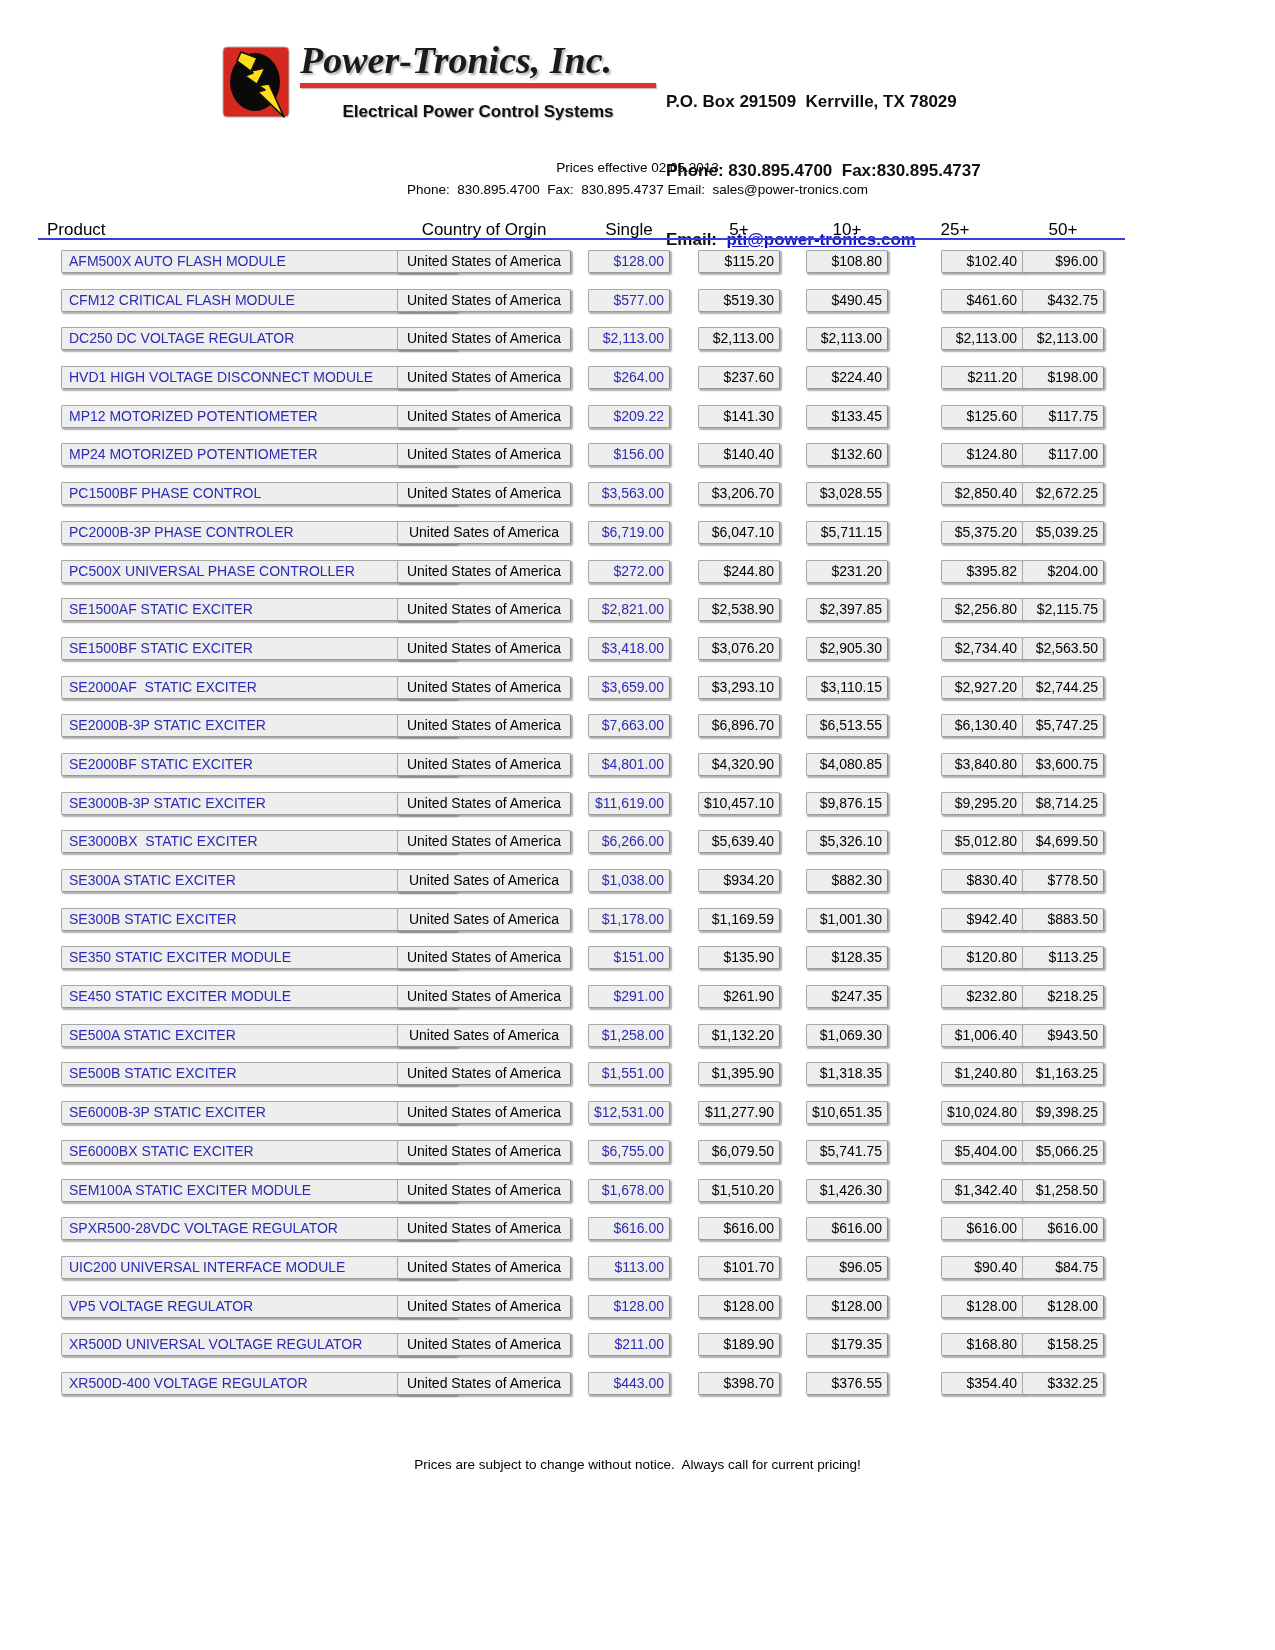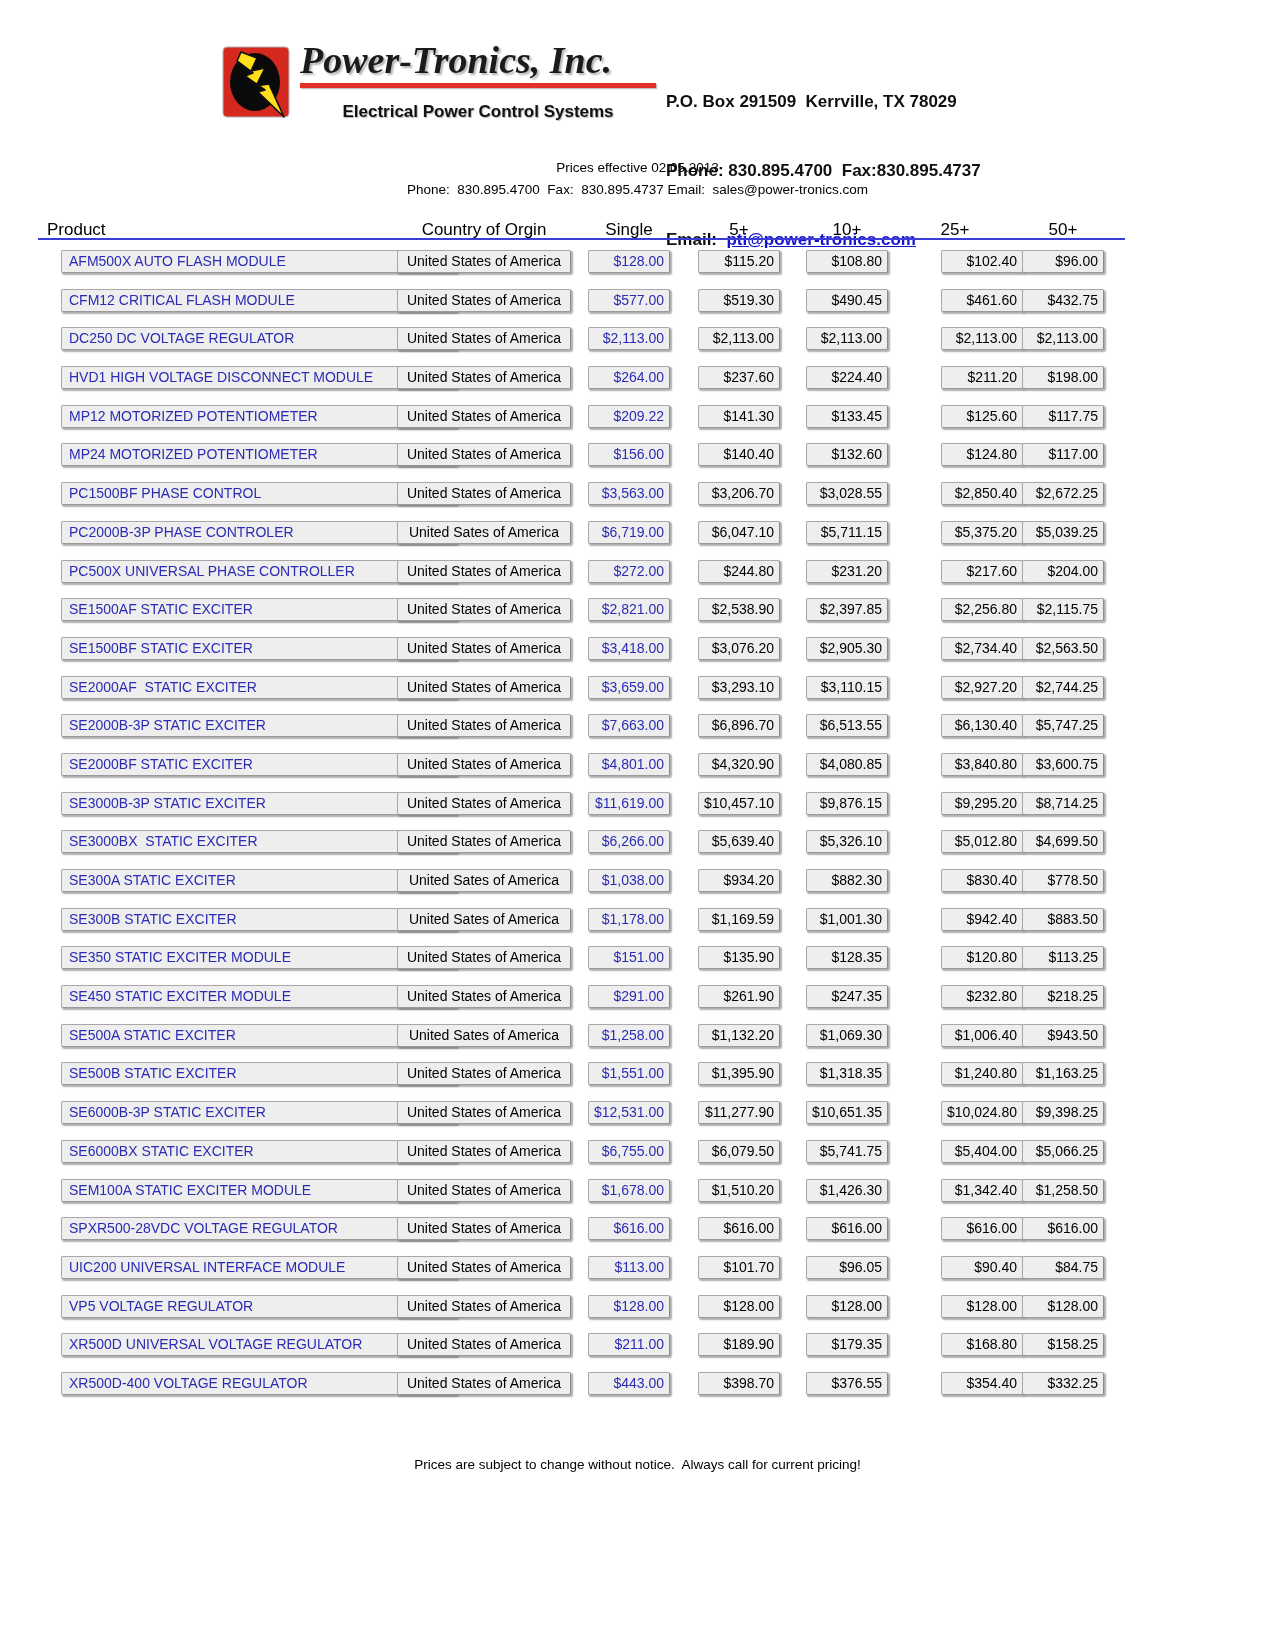--- a/index.html
+++ b/index.html
@@ -201,21 +201,21 @@
     <div class="fieldbox price-box price-q25">$5,375.20</div>
     <div class="fieldbox price-box price-q50">$5,039.25</div>
   </div>
 
   <div class="row">
     <div class="fieldbox product-box">PC500X UNIVERSAL PHASE CONTROLLER</div>
     <div class="fieldbox country-box">United States of America</div>
     <div class="fieldbox price-box price-single">$272.00</div>
     <div class="fieldbox price-box price-q5">$244.80</div>
     <div class="fieldbox price-box price-q10">$231.20</div>
-    <div class="fieldbox price-box price-q25">$217.60</div>
+    <div class="fieldbox price-box price-q25">$395.82</div>
     <div class="fieldbox price-box price-q50">$204.00</div>
   </div>
 
   <div class="row">
     <div class="fieldbox product-box">SE1500AF STATIC EXCITER</div>
     <div class="fieldbox country-box">United States of America</div>
     <div class="fieldbox price-box price-single">$2,821.00</div>
     <div class="fieldbox price-box price-q5">$2,538.90</div>
     <div class="fieldbox price-box price-q10">$2,397.85</div>
     <div class="fieldbox price-box price-q25">$2,256.80</div>

